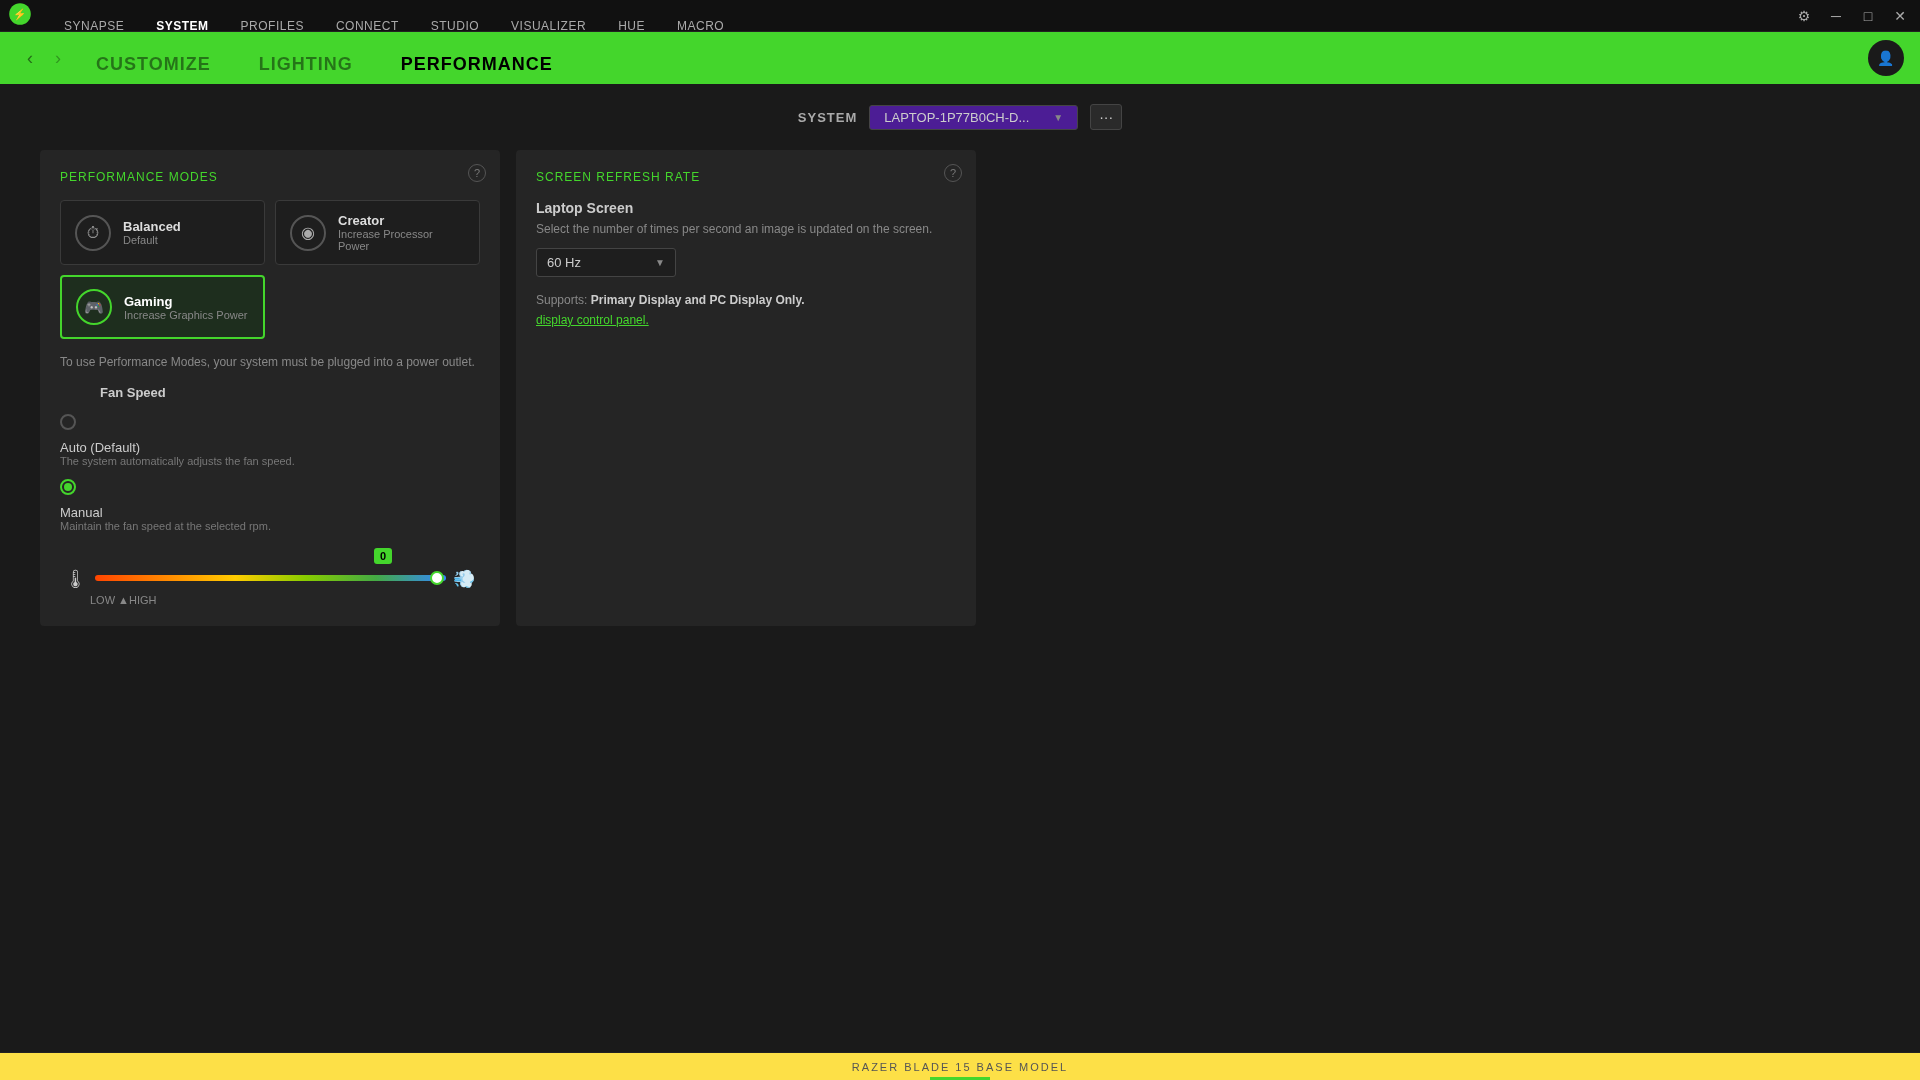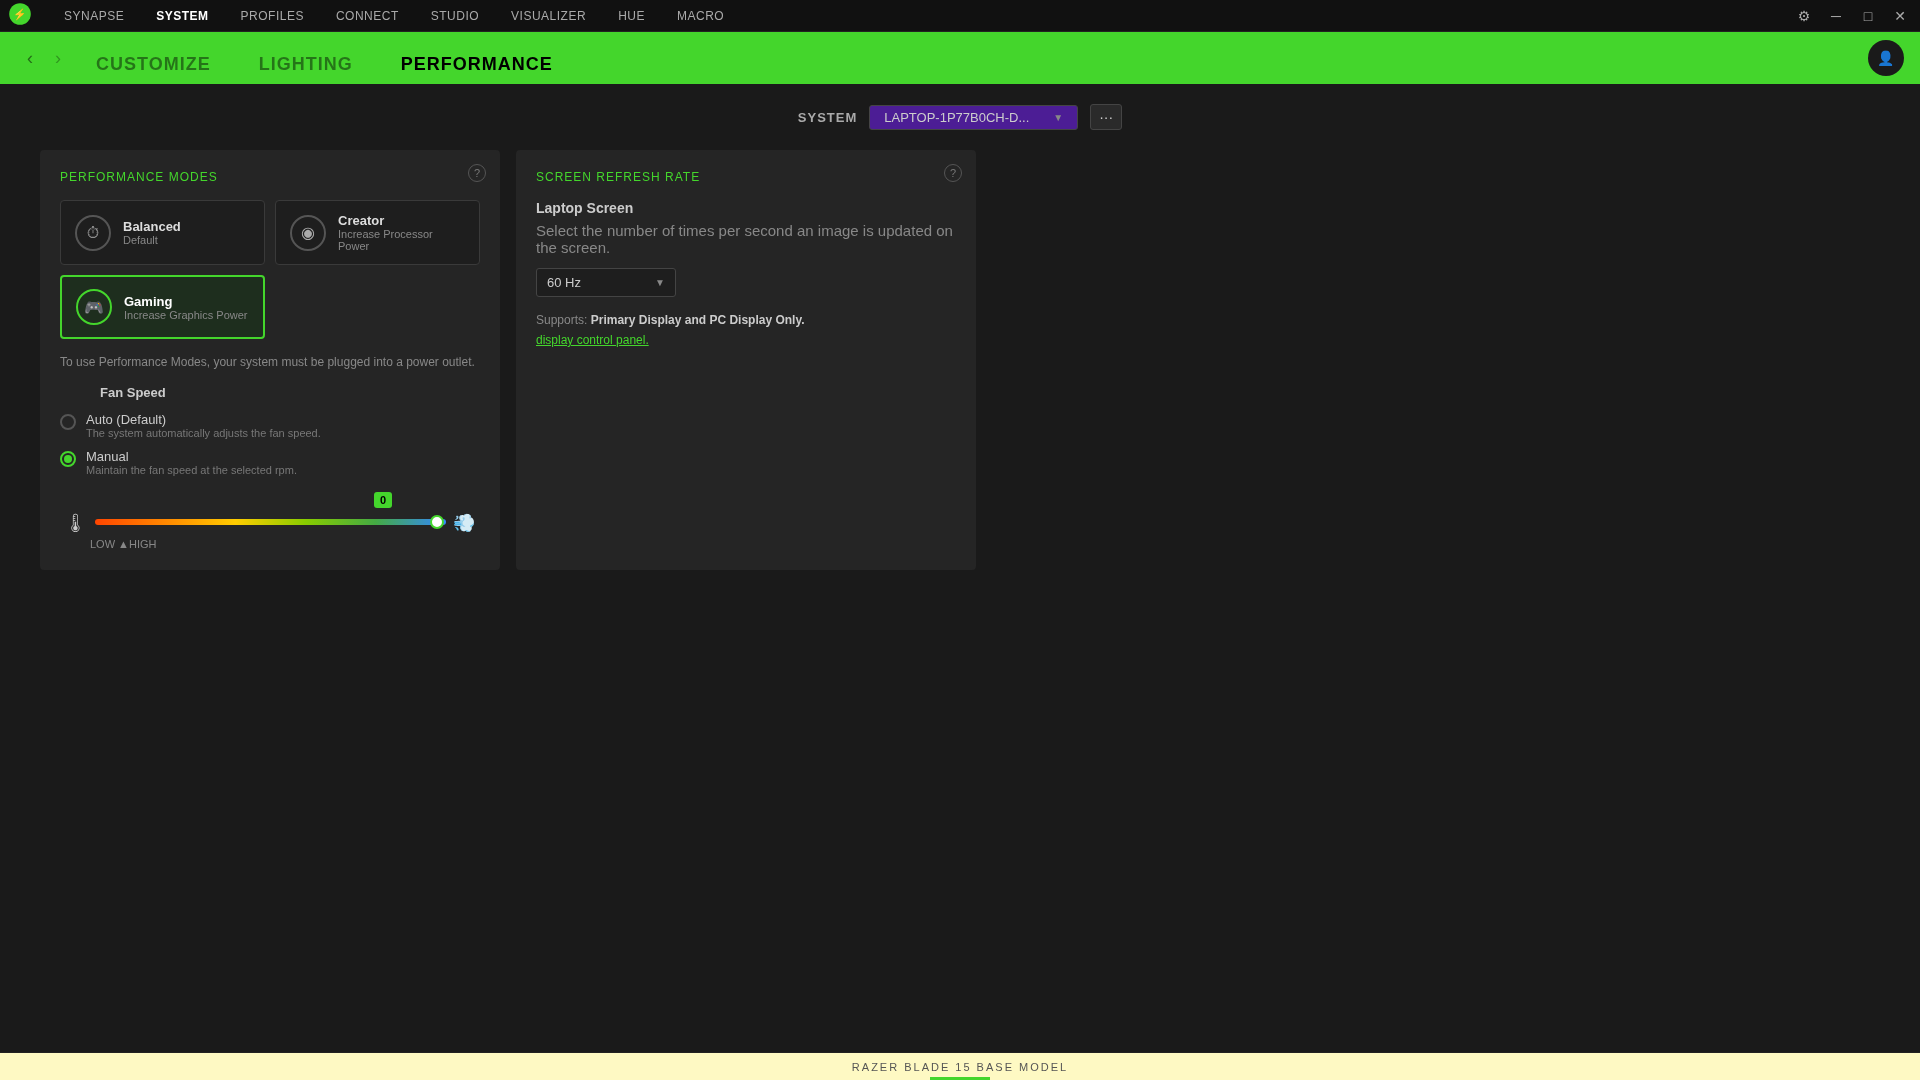--- a/index.html
+++ b/index.html
@@ -26,21 +26,21 @@
       height: 28px;
       margin-right: 12px;
     }
     .nav-items {
       display: flex;
       align-items: center;
       flex: 1;
       gap: 0;
     }
     .nav-item {
-      padding: 0 16px;
+      padding: 10px 16px;
       height: 32px;
       line-height: 32px;
       font-size: 12px;
       font-weight: 500;
       color: #aaa;
       cursor: pointer;
       text-transform: uppercase;
       letter-spacing: 0.5px;
     }
     .nav-item.active { color: #fff; font-weight: 700; }
@@ -256,20 +256,21 @@
       color: #ccc;
       margin-bottom: 12px;
       padding-left: 40px;
     }
     .radio-option {
       display: flex;
       align-items: flex-start;
       gap: 10px;
       margin-bottom: 10px;
       cursor: pointer;
+      flex-direction: column;
     }
     .radio-circle {
       width: 16px;
       height: 16px;
       border-radius: 50%;
       border: 2px solid #555;
       margin-top: 2px;
       flex-shrink: 0;
       display: flex;
       align-items: center;
@@ -347,21 +348,21 @@
     }
 
     
     .screen-subtitle {
       font-size: 14px;
       font-weight: 600;
       color: #ccc;
       margin-bottom: 6px;
     }
     .screen-desc {
-      font-size: 15px;
+      font-size: 12px;
       color: #888;
       margin-bottom: 12px;
     }
     .hz-dropdown {
       display: flex;
       align-items: center;
       background: #1e1e1e;
       border: 1px solid #444;
       border-radius: 3px;
       padding: 6px 10px;
@@ -388,21 +389,21 @@
       cursor: pointer;
     }
 
     
     .bottom-bar {
       position: fixed;
       bottom: 0;
       left: 0;
       right: 0;
       height: 28px;
-      background: #fef9c3;
+      background: #fde047;
       display: flex;
       align-items: center;
       justify-content: center;
       border-top: 1px solid #222;
     }
     .bottom-bar-text {
       font-size: 11px;
       color: #555;
       letter-spacing: 2px;
       text-transform: uppercase;

